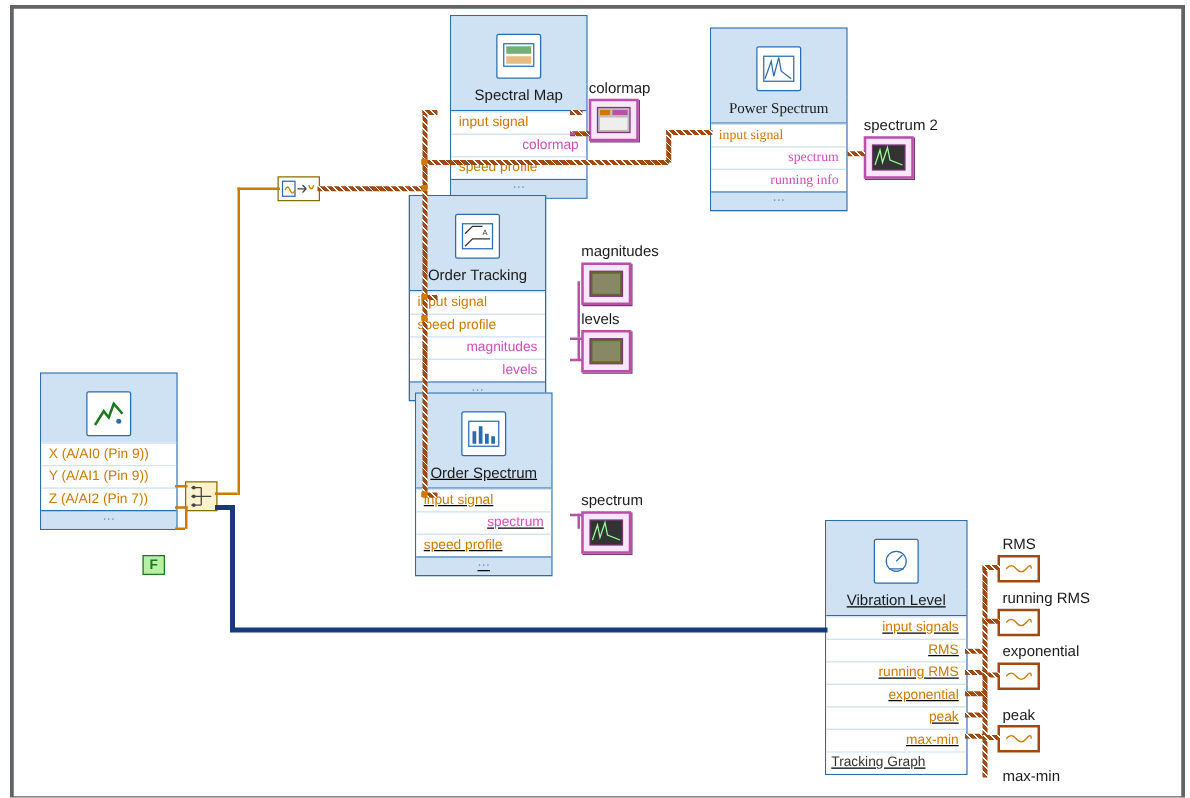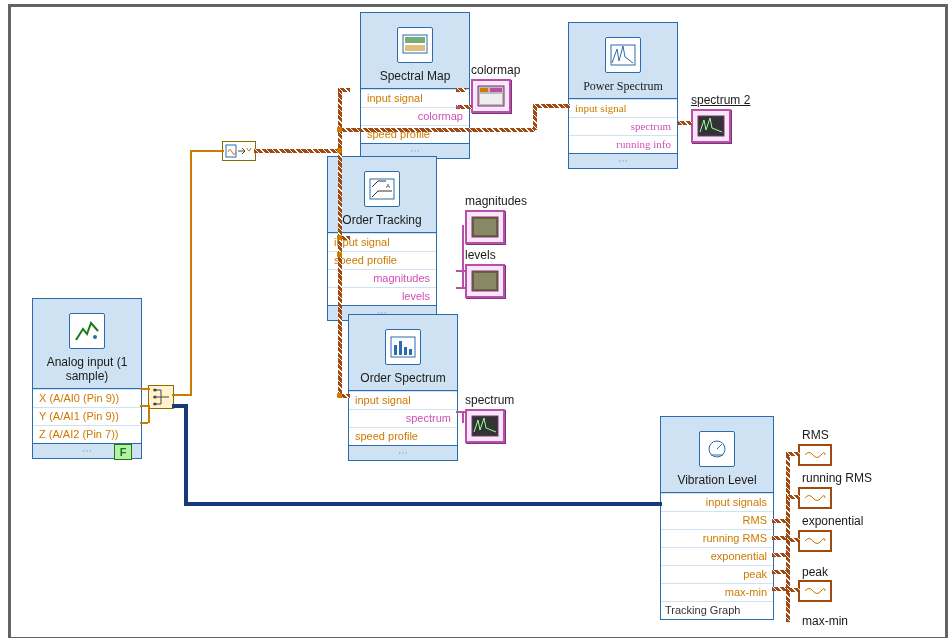--- a/index.html
+++ b/index.html
@@ -152,21 +152,20 @@
 
   <div class="evi" style="left:32px; top:298px;">
     <div class="hdr">
         <div class="icon ic">
       <svg width="28" height="24">
             <path d="M3 21 L10 10 L14 15 L18 4 L25 12" stroke="#1b7a1b" fill="none" stroke-width="2"></path>
             <circle cx="22" cy="18" r="2" fill="#2b6caf"></circle>
           </svg>
     </div>
       </div>
-    <div class="title">Analog input (1 sample)</div>
     <div class="row ctrl">X (A/AI0 (Pin 9))</div>
     <div class="row ctrl">Y (A/AI1 (Pin 9))</div>
     <div class="row ctrl">Z (A/AI2 (Pin 7))</div>
     <div class="foot">⋯</div>
   </div>
 
   <div class="F" style="left:114px; top:444px;">F</div>
 
   <div class="bundle" style="left:148px; top:385px;">
     <svg width="20" height="18">
@@ -220,21 +219,21 @@
             <path d="M3 20 L8 6 L10 18 L14 3 L16 14 L24 20" stroke="#2b6caf" fill="none"></path>
           </svg>
     </div>
       </div>
     <div class="title">Power Spectrum</div>
     <div class="row in">input signal</div>
     <div class="row out">spectrum</div>
     <div class="row out">running info</div>
     <div class="foot">⋯</div>
   </div>
-  <div class="ind-label" style="left:691px; top:93px;text-decoration:underline;">spectrum 2</div>
+  <div class="ind-label" style="left:691px; top:93px;">spectrum 2</div>
   <div class="ind" style="left:691px; top:109px;">
     <svg width="30" height="24">
         <rect x="2" y="2" width="26" height="20" fill="#333" stroke="#7a3576"></rect>
         <path d="M4 18 L8 6 L10 16 L14 4 L16 14 L26 18" stroke="#9f9" fill="none"></path>
       </svg>
   </div>
 
   <div class="evi" style="left:327px; top:156px;">
     <div class="hdr">
         <div class="icon ic">
@@ -261,21 +260,21 @@
       </svg>
   </div>
   <div class="ind-label" style="left:465px; top:248px;">levels</div>
   <div class="ind" style="left:465px; top:264px;">
     <svg width="30" height="24">
         <rect x="2" y="2" width="26" height="20" fill="#663" stroke="#7a3576"></rect>
         <rect x="4" y="4" width="22" height="16" fill="#886"></rect>
       </svg>
   </div>
 
-  <div class="evi" style="left:348px; top:314px;">
+  <div class="evi" style="left:332px; top:314px;text-decoration:underline;">
     <div class="hdr">
         <div class="icon ic">
       <svg width="28" height="24">
             <rect x="2" y="2" width="24" height="20" fill="#fff" stroke="#2b6caf"></rect>
             <rect x="5" y="10" width="3" height="10" fill="#2b6caf"></rect>
             <rect x="10" y="6" width="3" height="14" fill="#2b6caf"></rect>
             <rect x="15" y="12" width="3" height="8" fill="#2b6caf"></rect>
             <rect x="20" y="14" width="3" height="6" fill="#2b6caf"></rect>
           </svg>
     </div>
@@ -287,21 +286,21 @@
     <div class="foot">⋯</div>
   </div>
   <div class="ind-label" style="left:465px; top:393px;">spectrum</div>
   <div class="ind" style="left:465px; top:409px;">
     <svg width="30" height="24">
         <rect x="2" y="2" width="26" height="20" fill="#333" stroke="#7a3576"></rect>
         <path d="M4 18 L8 6 L10 16 L14 4 L16 14 L26 18" stroke="#9f9" fill="none"></path>
       </svg>
   </div>
 
-  <div class="evi" style="left:660px; top:416px; width:112px;">
+  <div class="evi" style="left:660px; top:416px; width:112px;text-decoration:underline;">
     <div class="hdr">
         <div class="icon ic">
       <svg width="28" height="24">
             <circle cx="14" cy="12" r="8" fill="none" stroke="#2b6caf"></circle>
             <path d="M14 12 L19 7" stroke="#2b6caf"></path>
             <path d="M8 18 L20 18" stroke="#2b6caf"></path>
           </svg>
     </div>
       </div>
     <div class="title">Vibration Level</div>

